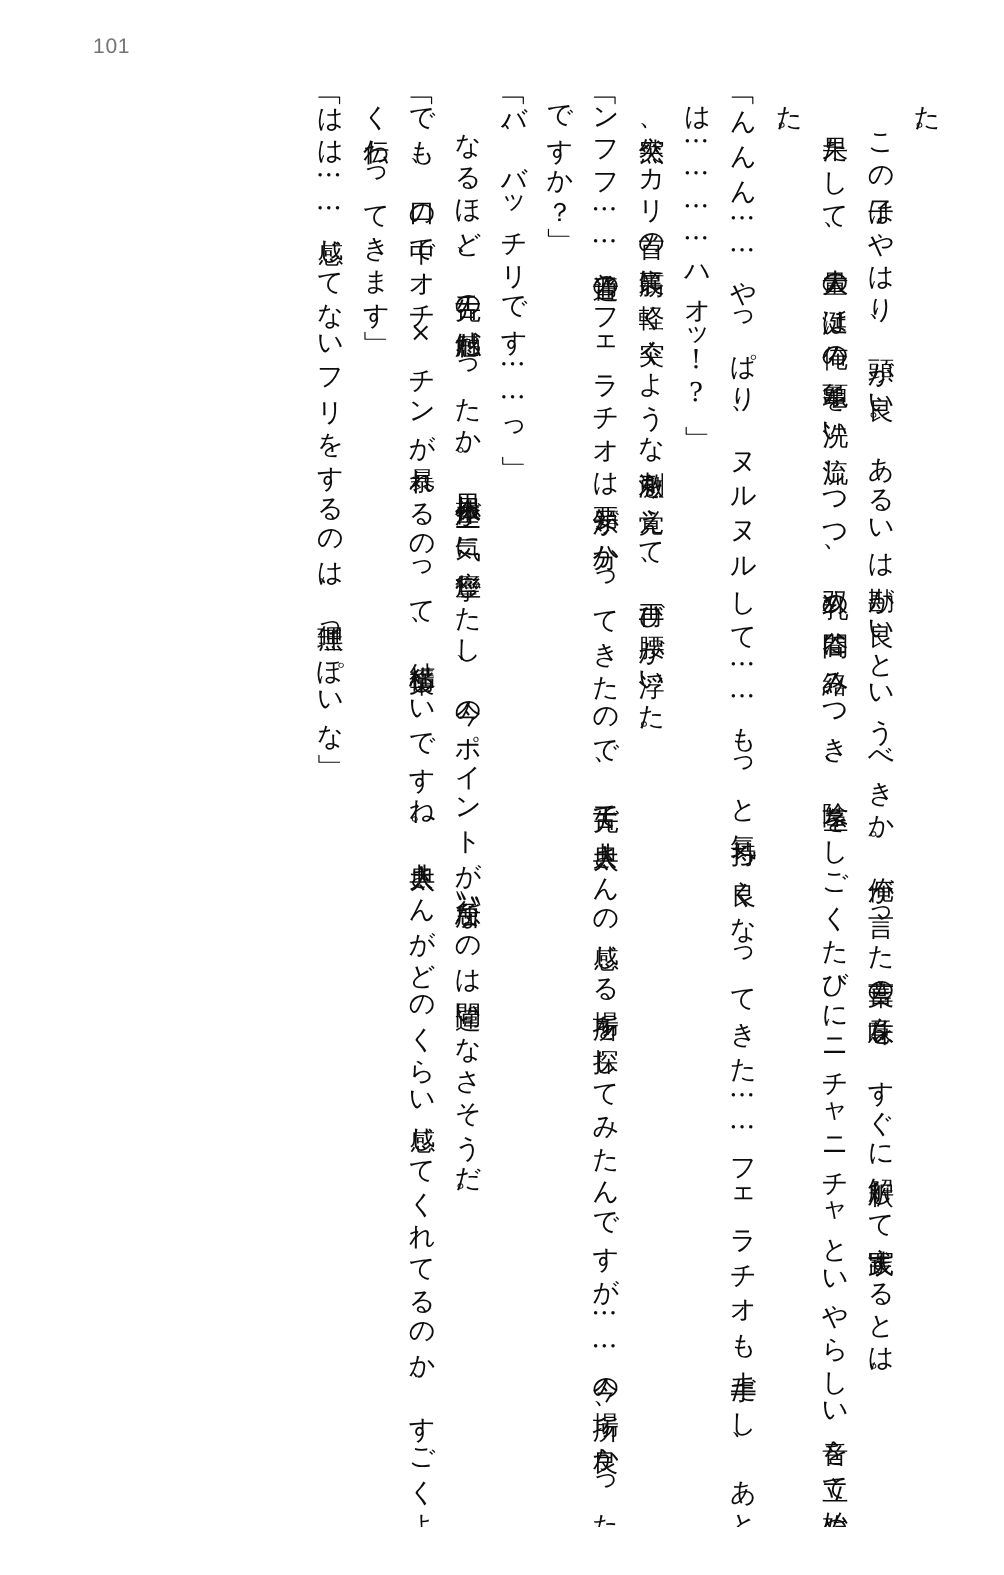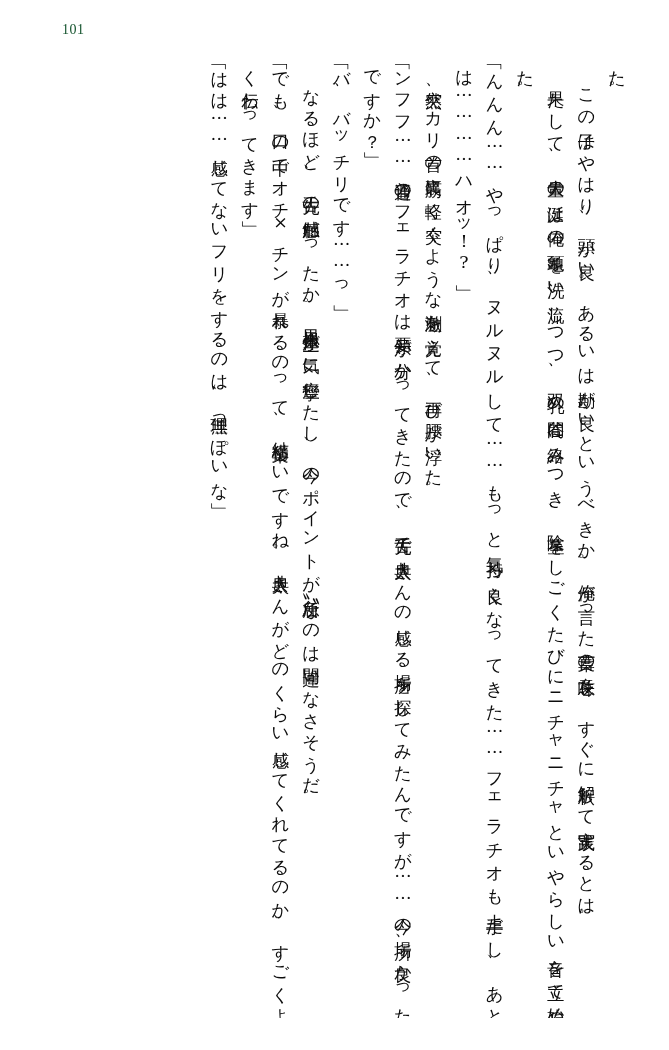--- a/index.html
+++ b/index.html
@@ -19,22 +19,22 @@
     width: 669px;
     height: 1050px;
     background: #ffffff;
     box-sizing: border-box;
   }
   .page-number {
     position: absolute;
     top: 22px;
     left: 62px;
     font-size: 14px;
-    font-family: Liberation Serif, serif;
-    color: #14532d;
+    font-family: Liberation Sans, sans-serif;
+    color: #737373;
     letter-spacing: 0.5px;
   }
   .body-text {
     position: absolute;
     top: 58px;
     left: 44px;
     width: 588px;
     height: 960px;
     writing-mode: vertical-rl;
     -webkit-writing-mode: vertical-rl;

